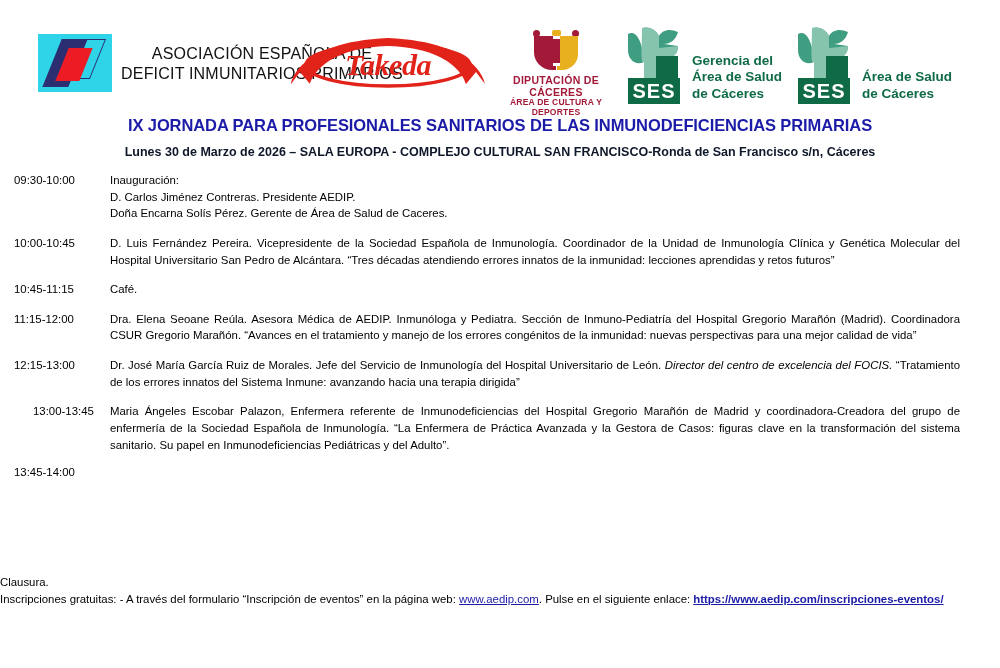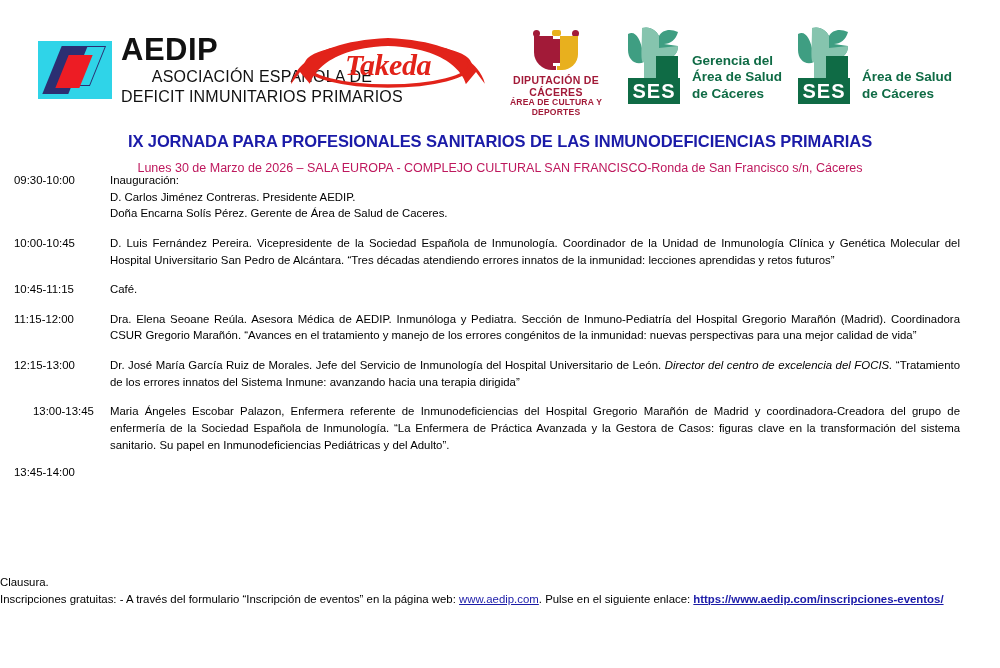--- a/index.html
+++ b/index.html
@@ -191,37 +191,37 @@
     margin-bottom: 2px;
     font-size: 13.5px;
     font-weight: bold;
     line-height: 1.22;
     color: #0f6b45;
   }
 
   
   .title-block {
     position: absolute;
-    top: 132px;
+    top: 116px;
     left: 0;
     width: 1000px;
     text-align: center;
   }
   .main-title {
     font-size: 16.5px;
     font-weight: bold;
     color: #1b1ba8;
     letter-spacing: -0.1px;
     white-space: nowrap;
   }
   .sub-title {
     margin-top: 10px;
     font-size: 12.5px;
-    font-weight: normal;
-    color: #be185d;
+    font-weight: bold;
+    color: #0f172a;
     white-space: nowrap;
   }
 
   
   .schedule {
     position: absolute;
     top: 172px;
     left: 0;
     width: 1000px;
   }
@@ -271,21 +271,20 @@
 
 <div class="logo-bar">
 
   <div class="aedip-logo">
     <div class="aedip-mark">
       <div class="aedip-para-blue"></div>
       <div class="aedip-para-outline"></div>
       <div class="aedip-para-red"></div>
     </div>
     <div class="aedip-text">
-      <div class="aedip-name">AEDIP</div>
       <div class="aedip-sub">
         <div>ASOCIACIÓN ESPAÑOLA DE</div>
         <div>DEFICIT INMUNITARIOS PRIMARIOS</div>
       </div>
     </div>
   </div>
 
   <div class="takeda-logo top" style="width:200px;height:62px;">
     <svg width="200" height="62" viewBox="0 0 200 62">
       <path d="M3 56 C3 56, 8 14, 100 10 C192 14, 197 56, 197 56 L188 44 L178 56 C178 56, 170 20, 100 18 C30 20, 22 56, 22 56 L12 44 Z" fill="#e2231a"></path>

